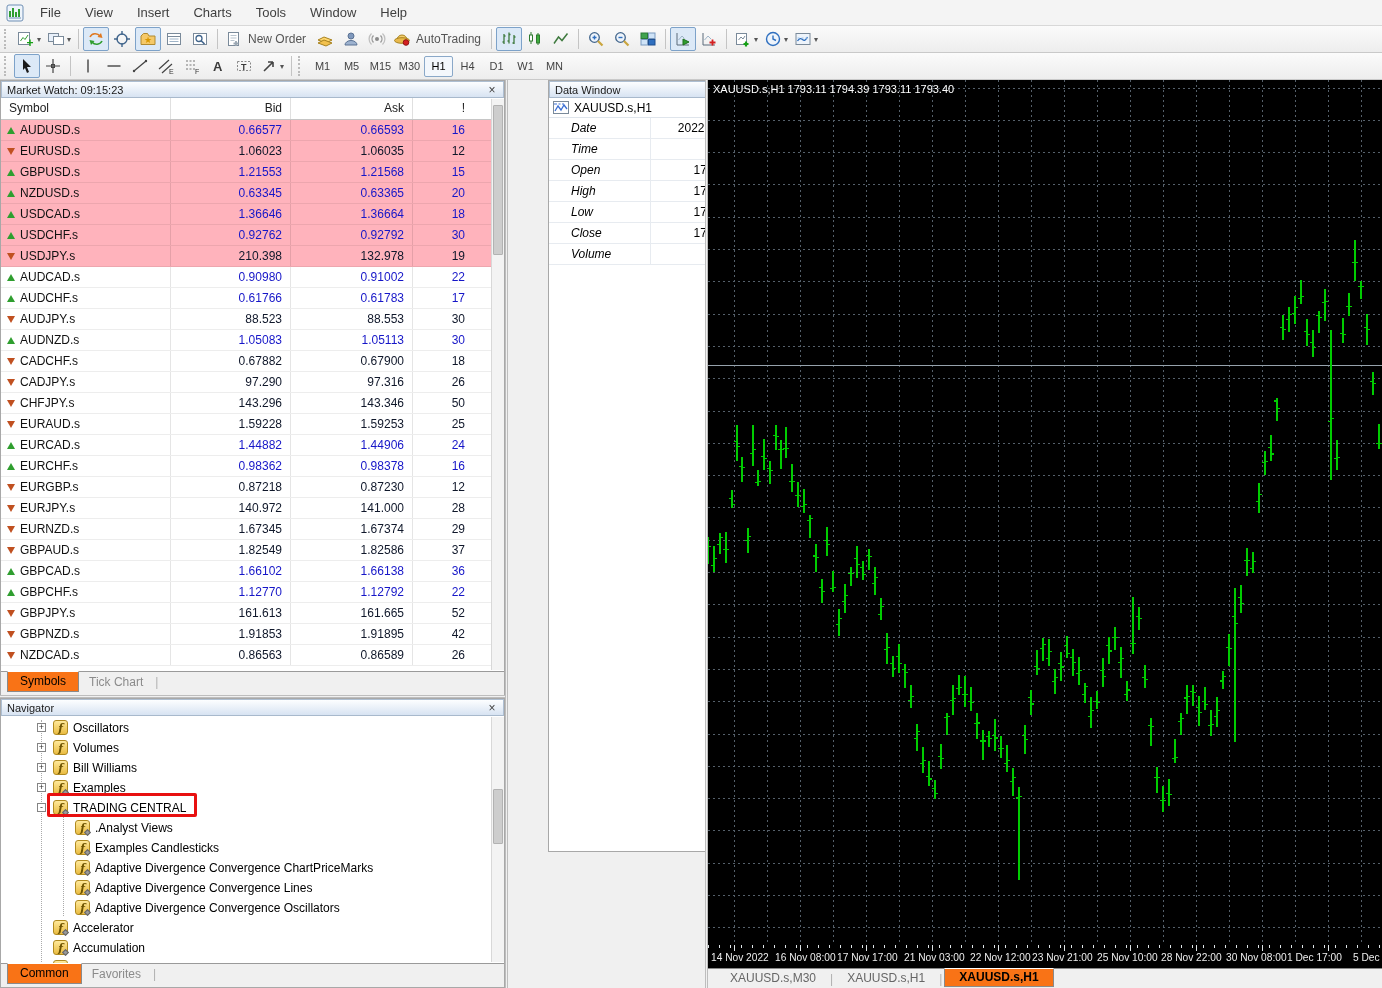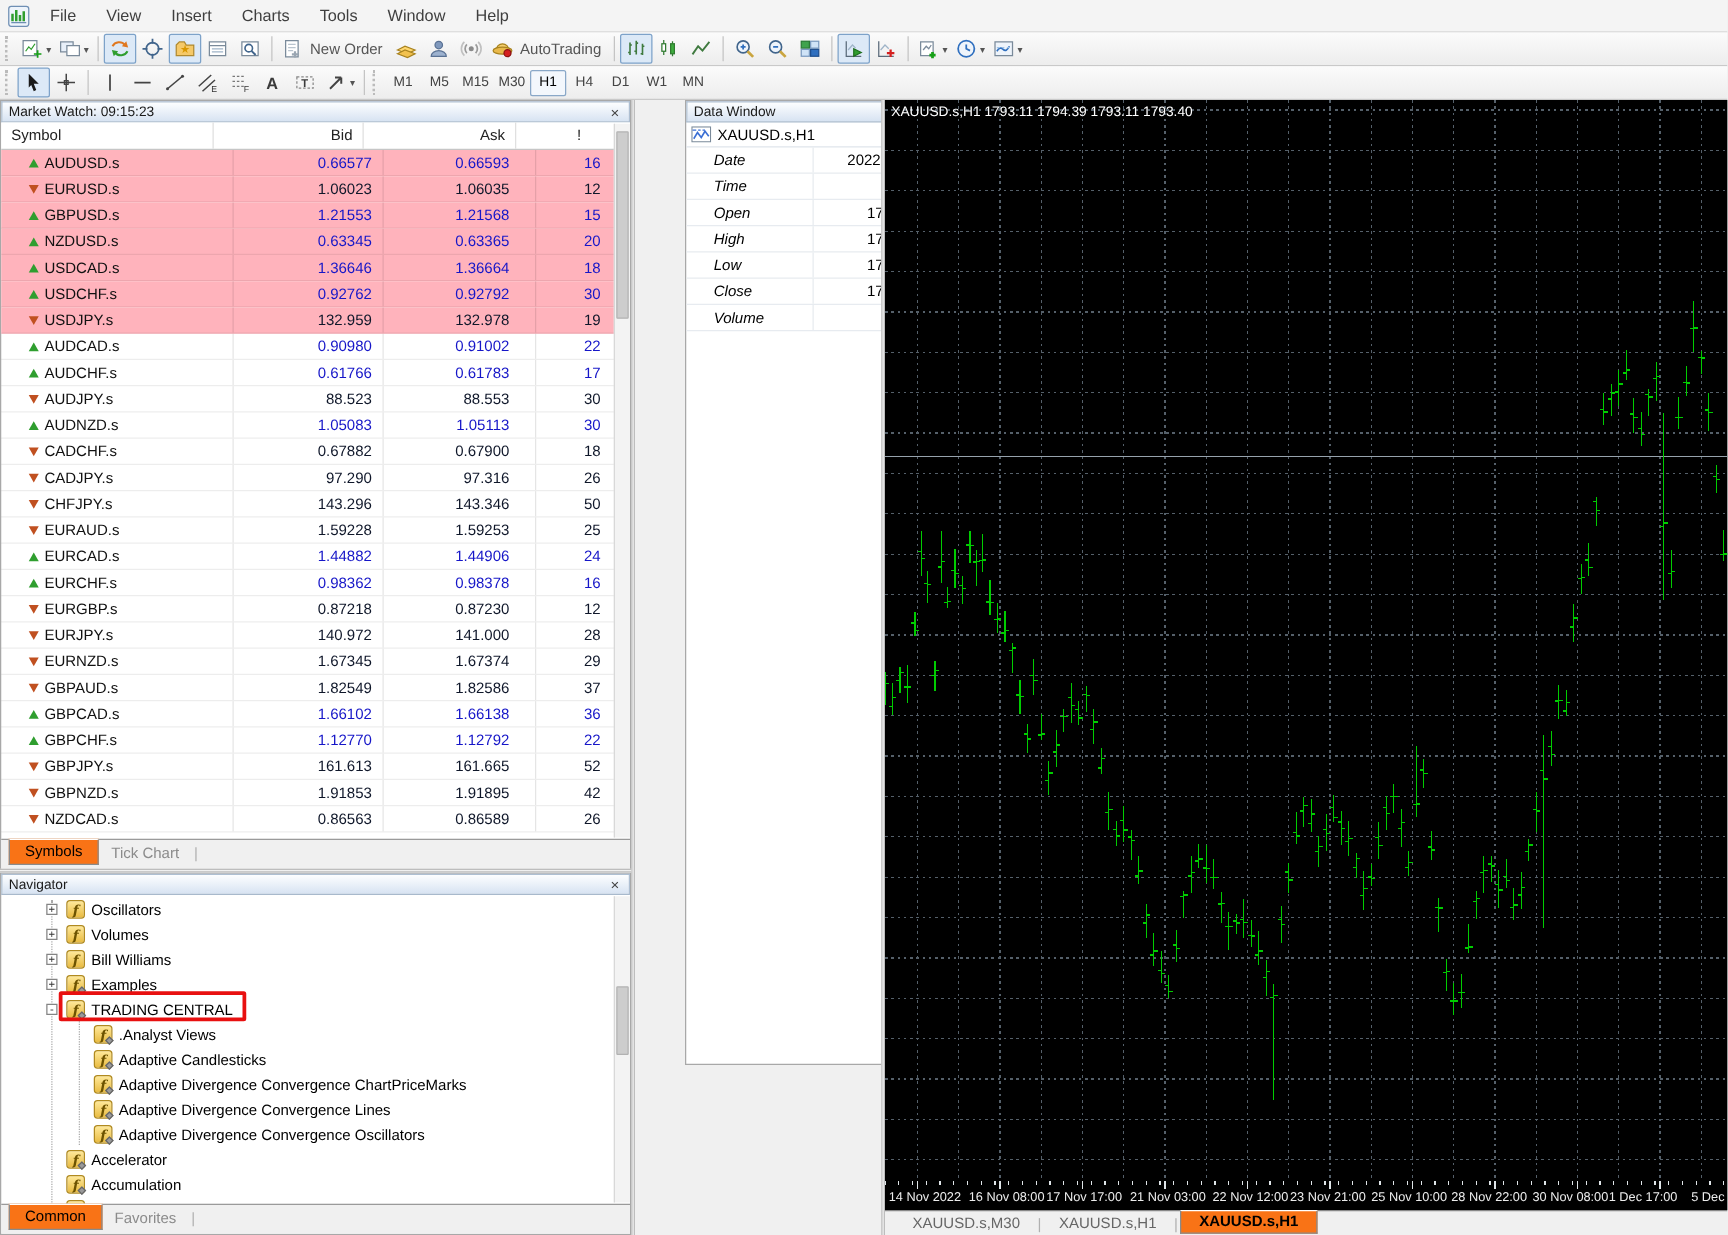--- a/index.html
+++ b/index.html
@@ -36,26 +36,26 @@
   .tab-active { background:#f97316; border:1px solid #8a8a8a; border-top:1px solid #fff; margin-top:-1px;
     padding:2px 12px 3px; }
   .tab-inactive { padding:3px 10px; color:#8b8b8b; }
   .tab-div { padding:3px 2px; color:#b0b0b0; }
 
   
   #mw { position:absolute; left:0; top:80px; width:505px; height:616px; background:#fff; border:1px solid #a8a8a8; }
   #mw-header { display:flex; height:22px; border-bottom:1px solid #c6c6c6; background:#fff; font-size:12px; color:#222; }
   #mw-header div { border-right:1px solid #e0e0e0; padding:3px 8px 0 8px; }
   #mw-rows { position:relative; }
-  .mw-row { display:flex; height:21px; line-height:21px; font-size:12px; border-bottom:1px solid rgba(0,0,0,0.07);justify-content:center; }
+  .mw-row { display:flex; height:21px; line-height:21px; font-size:12px; border-bottom:1px solid rgba(0,0,0,0.07); }
   .mw-row.pink { background:#ffb3bc; }
   .mw-cell { border-right:1px solid rgba(0,0,0,0.10); overflow:hidden; white-space:nowrap; }
   .c-sym { width:170px; padding-left:6px; display:flex; align-items:center; gap:5px; color:#111; }
   .c-bid { width:120px; text-align:right; padding-right:8px; }
-  .c-ask { width:122px; text-align:right; padding-right:20px; }
+  .c-ask { width:122px; text-align:right; padding-right:8px; }
   .c-spr { width:60px; text-align:right; padding-right:8px; border-right:none; }
   .h-sym { width:170px; } .h-bid { width:120px; text-align:right; } .h-ask { width:122px; text-align:right; }
   .h-spr { width:60px; text-align:right; border-right:none !important; }
   .val-up { color:#1616c8; } .val-down { color:#0f172a; }
   .arr { width:0; height:0; display:inline-block; }
   .arr.up { border-left:4px solid transparent; border-right:4px solid transparent; border-bottom:7px solid #2f9e2f; }
   .arr.down { border-left:4px solid transparent; border-right:4px solid transparent; border-top:7px solid #c05020; }
   .vscroll { position:absolute; top:0; right:0; width:13px; background:#f3f3f3; border-left:1px solid #d8d8d8; }
   .vthumb { position:absolute; left:1px; width:10px; background:#cdcdcd; border:1px solid #b2b2b2; border-radius:1px; }
 
@@ -491,21 +491,21 @@
           </div>
           <div class="mw-cell c-bid val-up">0.92762</div>
           <div class="mw-cell c-ask val-up">0.92792</div>
           <div class="mw-cell c-spr val-up">30</div>
         </div>
         <div class="mw-row pink">
           <div class="mw-cell c-sym">
             <span class="arr down"></span>
             <span>USDJPY.s</span>
           </div>
-          <div class="mw-cell c-bid val-down">132.959</div>
+          <div class="mw-cell c-bid val-down">210.398</div>
           <div class="mw-cell c-ask val-down">132.978</div>
           <div class="mw-cell c-spr val-down">19</div>
         </div>
         <div class="mw-row">
           <div class="mw-cell c-sym">
             <span class="arr up"></span>
             <span>AUDCAD.s</span>
           </div>
           <div class="mw-cell c-bid val-up">0.90980</div>
           <div class="mw-cell c-ask val-up">0.91002</div>
@@ -1255,21 +1255,21 @@
           <span class="expander" style="left:36px">-</span>
           <span class="ficon" style="left:52px"><i>f</i><span class="gem"></span></span>
           <span class="tree-label" style="left:72px">TRADING CENTRAL</span>
         </div>
         <div class="tree-row" style="top: 102px; position: absolute; left: 0px; right: 0px;">
           <span class="ficon" style="left:74px"><i>f</i><span class="gem"></span></span>
           <span class="tree-label" style="left:94px">.Analyst Views</span>
         </div>
         <div class="tree-row" style="top: 122px; position: absolute; left: 0px; right: 0px;">
           <span class="ficon" style="left:74px"><i>f</i><span class="gem"></span></span>
-          <span class="tree-label" style="left:94px">Adaptive Candlesticks</span>
+          <span class="tree-label" style="left:94px">Examples Candlesticks</span>
         </div>
         <div class="tree-row" style="top: 142px; position: absolute; left: 0px; right: 0px;">
           <span class="ficon" style="left:74px"><i>f</i><span class="gem"></span></span>
           <span class="tree-label" style="left:94px">Adaptive Divergence Convergence ChartPriceMarks</span>
         </div>
         <div class="tree-row" style="top: 162px; position: absolute; left: 0px; right: 0px;">
           <span class="ficon" style="left:74px"><i>f</i><span class="gem"></span></span>
           <span class="tree-label" style="left:94px">Adaptive Divergence Convergence Lines</span>
         </div>
         <div class="tree-row" style="top: 182px; position: absolute; left: 0px; right: 0px;">

